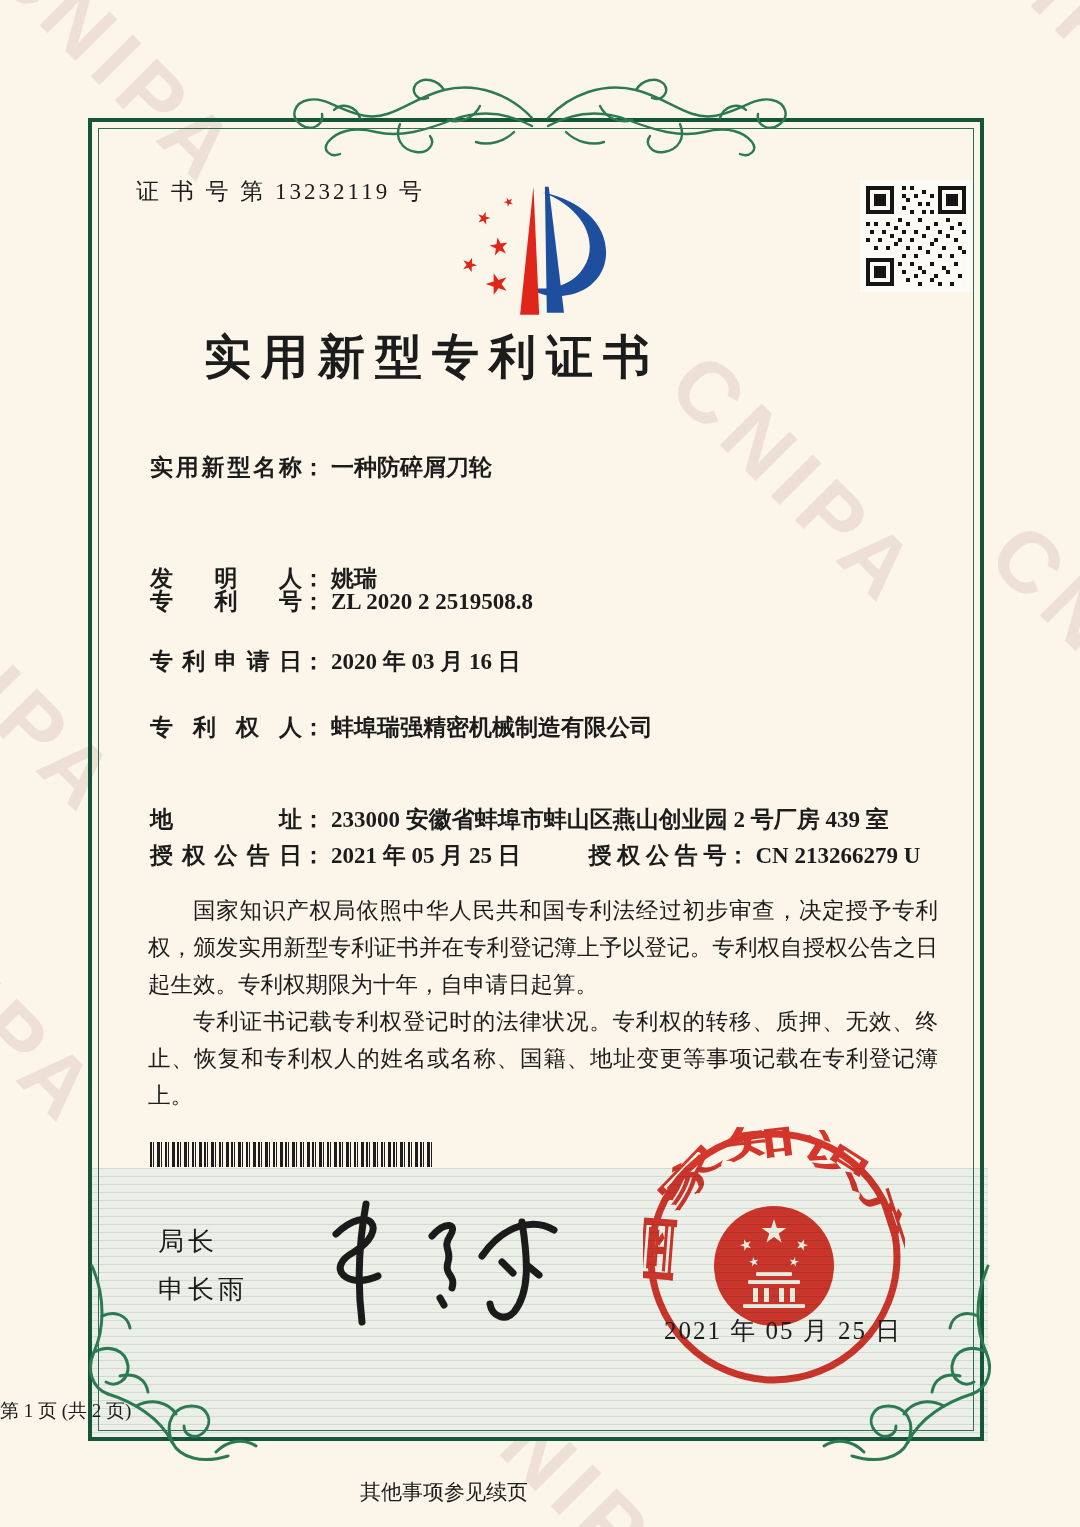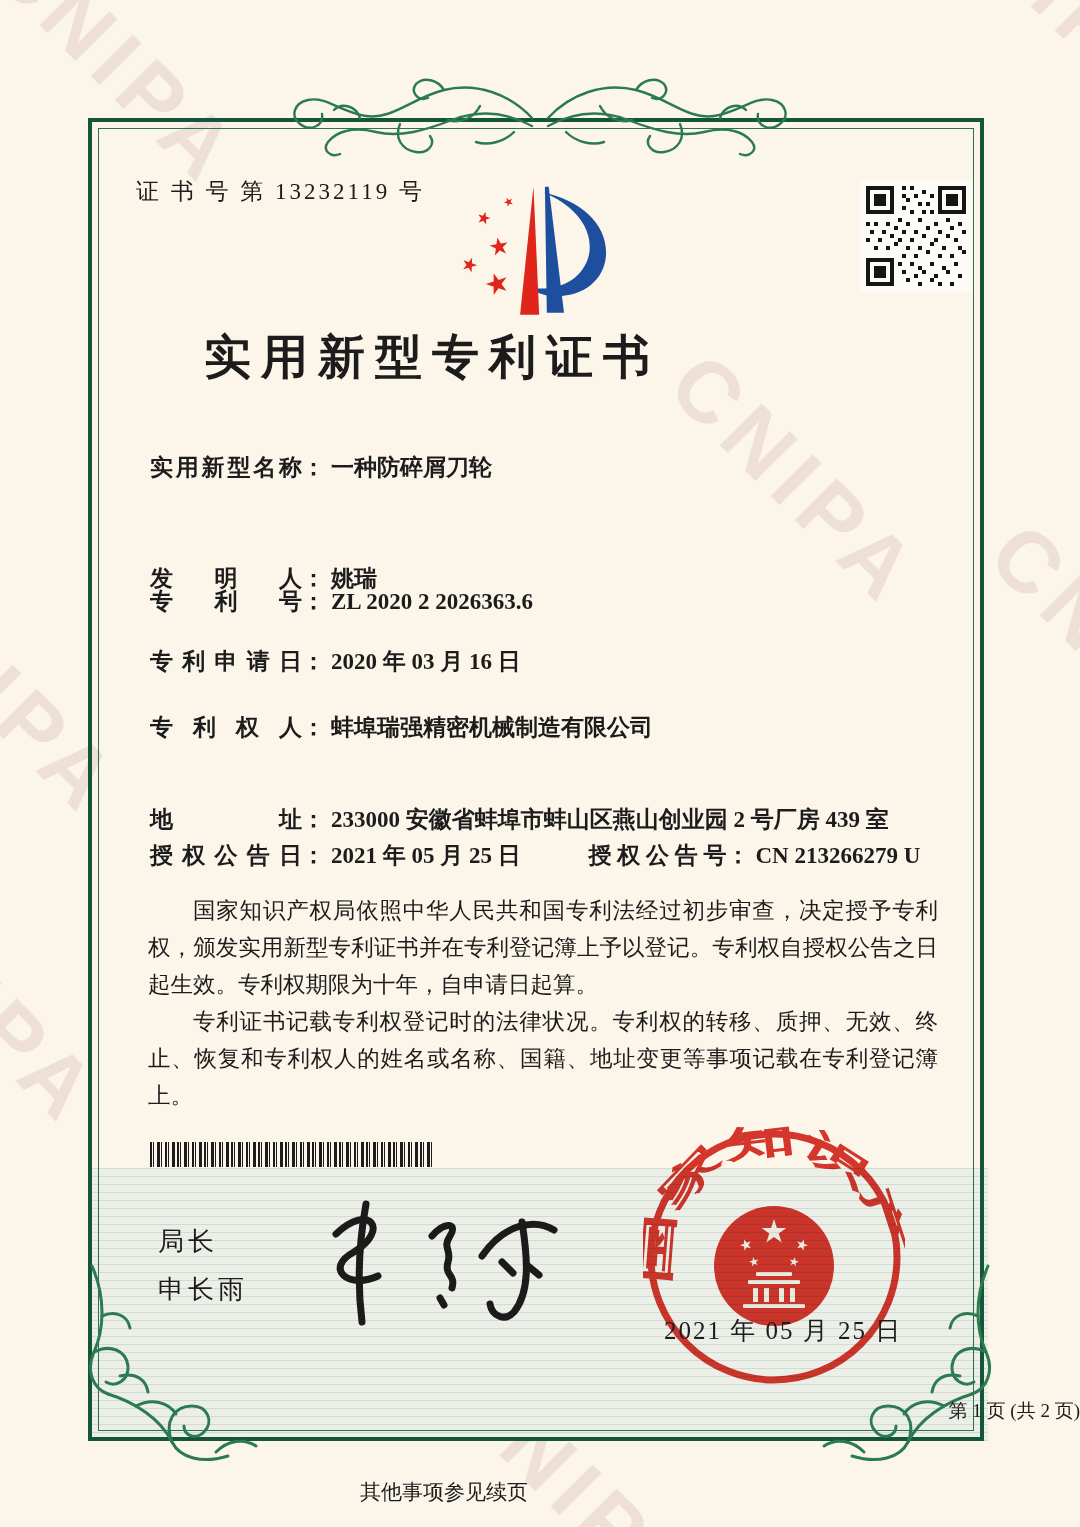--- a/index.html
+++ b/index.html
@@ -78,21 +78,21 @@
   .sig-title{left:158px;top:1224px;font-size:26px;letter-spacing:4px;z-index:4;
     font-family:"Liberation Sans","DejaVu Sans",sans-serif;font-weight:500;}
   .sig-name{left:158px;top:1272px;font-size:26px;letter-spacing:4px;z-index:4;
     font-family:"Liberation Sans","DejaVu Sans",sans-serif;font-weight:500;}
   .signature-svg{left:310px;top:1190px;z-index:4;}
   .seal{left:643px;top:1126px;z-index:5;opacity:0.93;mix-blend-mode:multiply;}
   .seal-date{
     left:664px;top:1314px;font-size:25px;letter-spacing:2px;z-index:6;
     font-weight:500;
   }
-  .page-num{left:0;top:1398px;width:1080px;text-align:right;font-size:19px;z-index:4;}
+  .page-num{left:0;top:1398px;width:1080px;text-align:left;font-size:19px;z-index:4;}
   .footer-note{left:0;top:1478px;width:888px;text-align:center;font-size:21px;z-index:4;}
   .logo{left:438px;top:168px;z-index:4;}
   .qr{left:860px;top:180px;z-index:4;}
   .ornament-top{left:278px;top:66px;z-index:3;}
   .ornament-bl{left:76px;top:1256px;z-index:3;}
   .ornament-br{left:814px;top:1256px;z-index:3;}
 </style>
 </head>
 <body>
 
@@ -200,21 +200,21 @@
 
 <div class="abs title">实用新型专利证书</div>
 
 <div class="abs field-row" style="top:452px;">
   <span class="flabel">实用新型名称</span><span class="colon">：</span><span class="fvalue">一种防碎屑刀轮</span>
 </div>
 <div class="abs field-row" style="top:519px;margin-top:44px;">
   <span class="flabel">发明人</span><span class="colon">：</span><span class="fvalue">姚瑞</span>
 </div>
 <div class="abs field-row" style="top:586px;">
-  <span class="flabel">专利号</span><span class="colon">：</span><span class="fvalue">ZL 2020 2 2026363.6</span>
+  <span class="flabel">专利号</span><span class="colon">：</span><span class="fvalue">ZL 2020 2 2519508.8</span>
 </div>
 <div class="abs field-row" style="top:646px;">
   <span class="flabel">专利申请日</span><span class="colon">：</span><span class="fvalue">2020 年 03 月 16 日</span>
 </div>
 <div class="abs field-row" style="top:712px;">
   <span class="flabel">专利权人</span><span class="colon">：</span><span class="fvalue">蚌埠瑞强精密机械制造有限公司</span>
 </div>
 <div class="abs field-row" style="top:804px;">
   <span class="flabel">地址</span><span class="colon">：</span><span class="fvalue">233000 安徽省蚌埠市蚌山区燕山创业园 2 号厂房 439 室</span>
 </div>

